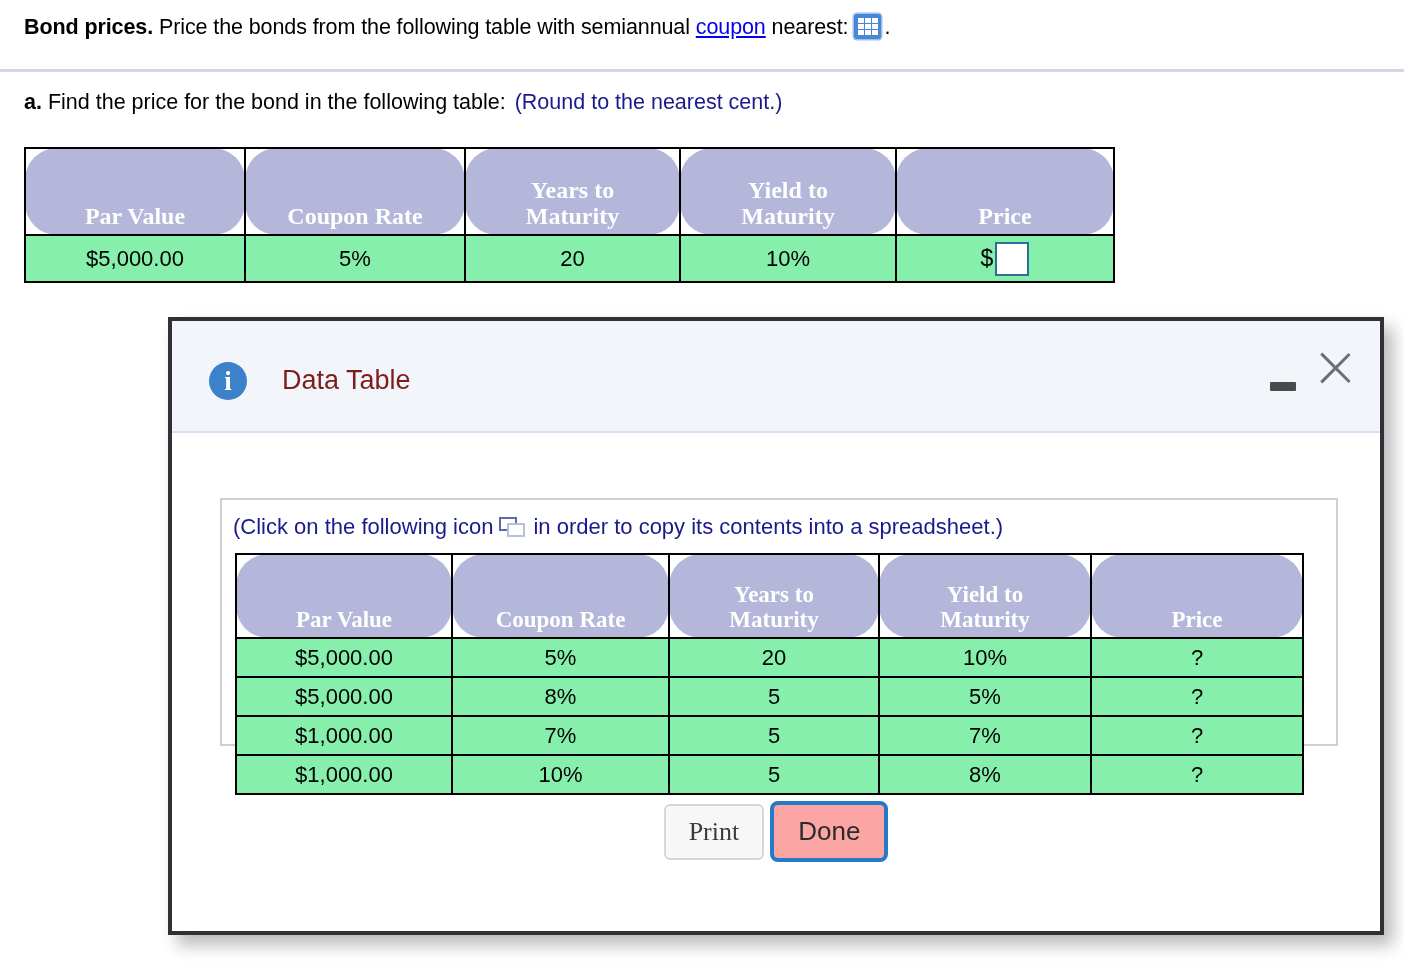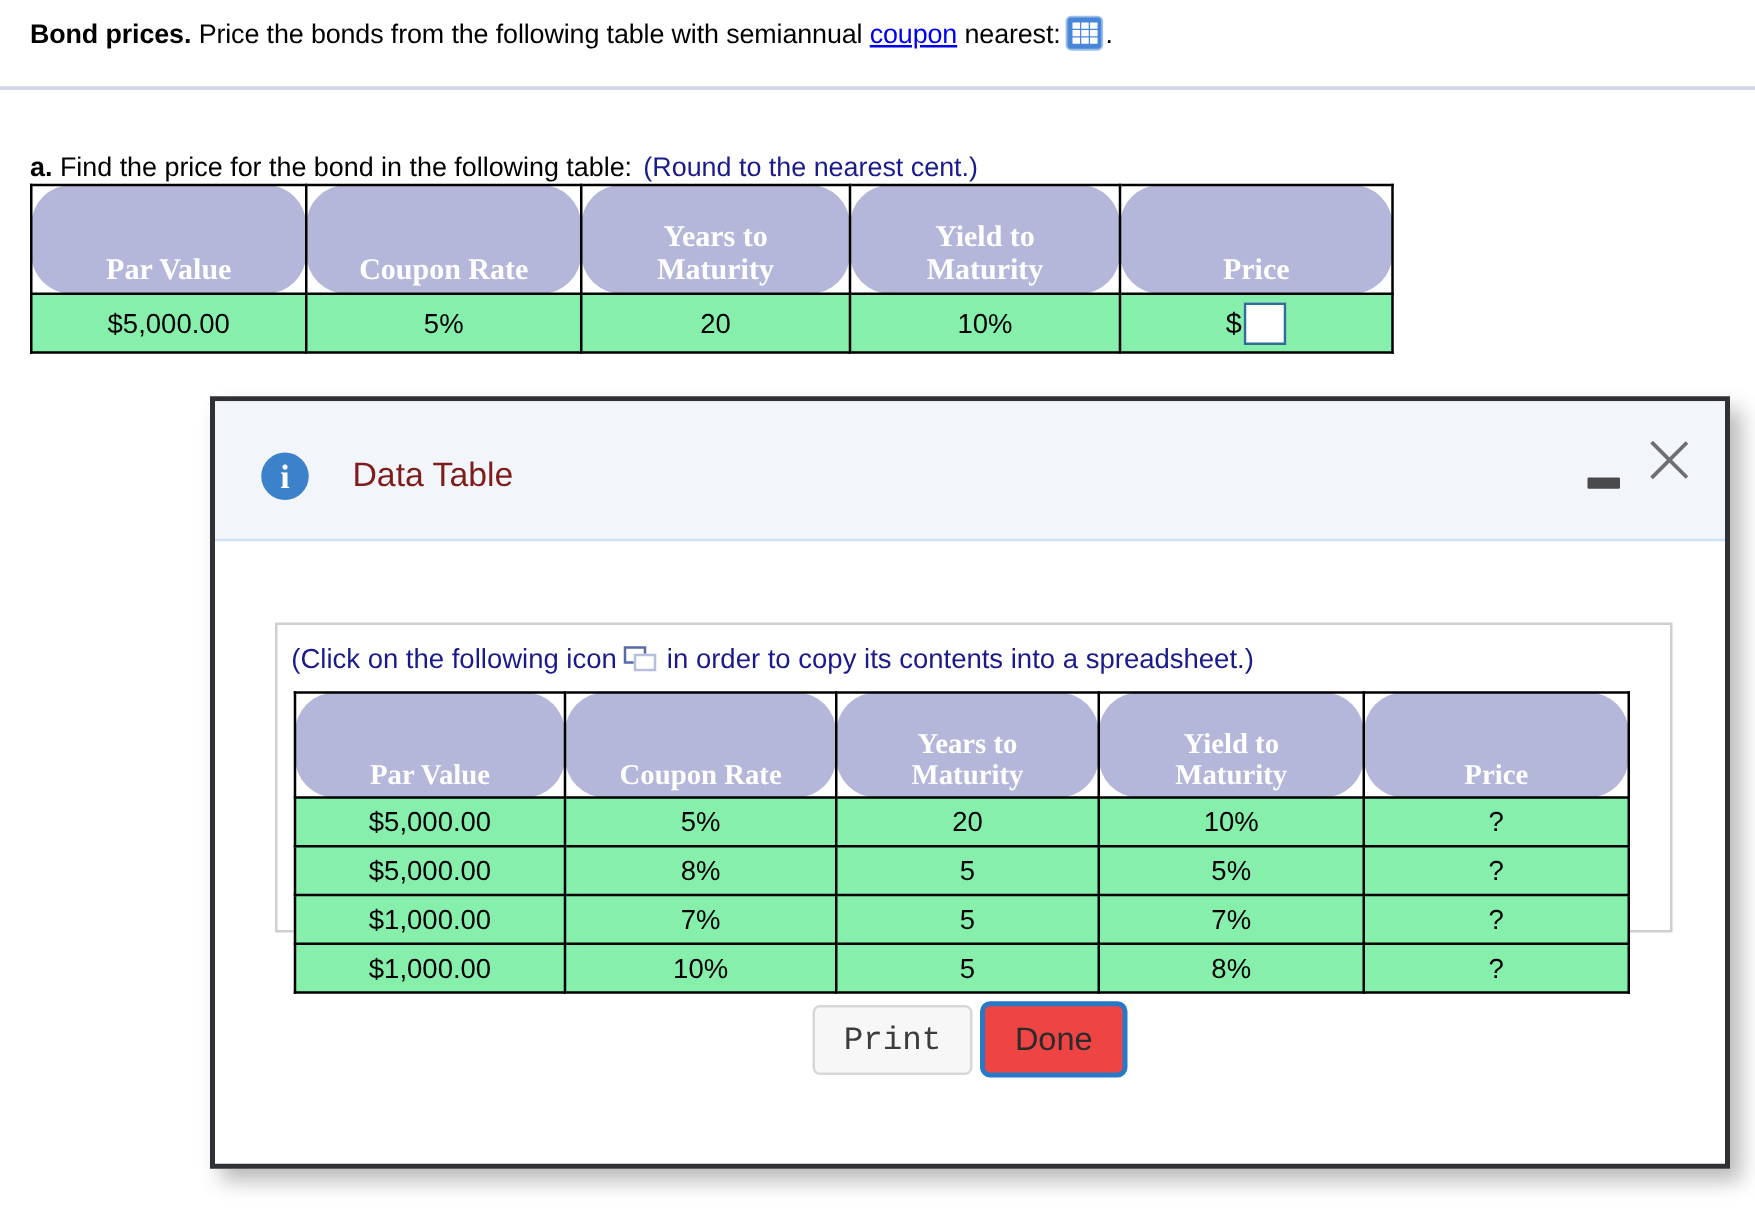--- a/index.html
+++ b/index.html
@@ -72,21 +72,20 @@
   }
 
   
   #part-a-line {
     position: absolute;
     left: 24px;
     top: 90px;
     font-size: 21.5px;
     color: #000000;
     white-space: nowrap;
-    margin-top: 32px;
   }
   #part-a-line .label { font-weight: bold; }
   #part-a-line .round-note {
     color: #1a1a8c;
     margin-left: 9px;
   }
 
   
   .bond-table {
     border-collapse: collapse;
@@ -310,34 +309,34 @@
     position: absolute;
     left: 0;
     top: 368px;
     width: 100%;
     display: flex;
     justify-content: center;
     align-items: center;
     gap: 6px;
   }
   #print-button {
-    font-family: Liberation Mono, monospace;
+    font-family: Liberation Serif, serif;
     font-size: 26px;
     color: #3c3c3c;
     background: #f7f7f7;
     border: 2px solid #d7d7d7;
     border-radius: 6px;
     padding: 11px 23px;
     cursor: pointer;
   }
   #done-button {
     font-family: "Liberation Sans", sans-serif;
     font-size: 26px;
     color: #2b2b2b;
-    background: #ef4444;
+    background: #fca5a5;
     border: 4px solid #2878c8;
     border-radius: 8px;
     padding: 11px 24px;
     cursor: pointer;
   }
 </style>
 </head>
 <body>
 
 <div id="problem-statement"><span class="lead">Bond prices.</span><span> Price the bonds from the following table with semiannual </span><span class="link">coupon</span><span> nearest:</span><span class="grid-icon"><i></i><i></i><i></i><i></i><i></i><i></i><i></i><i></i><i></i></span><span>.</span></div>

